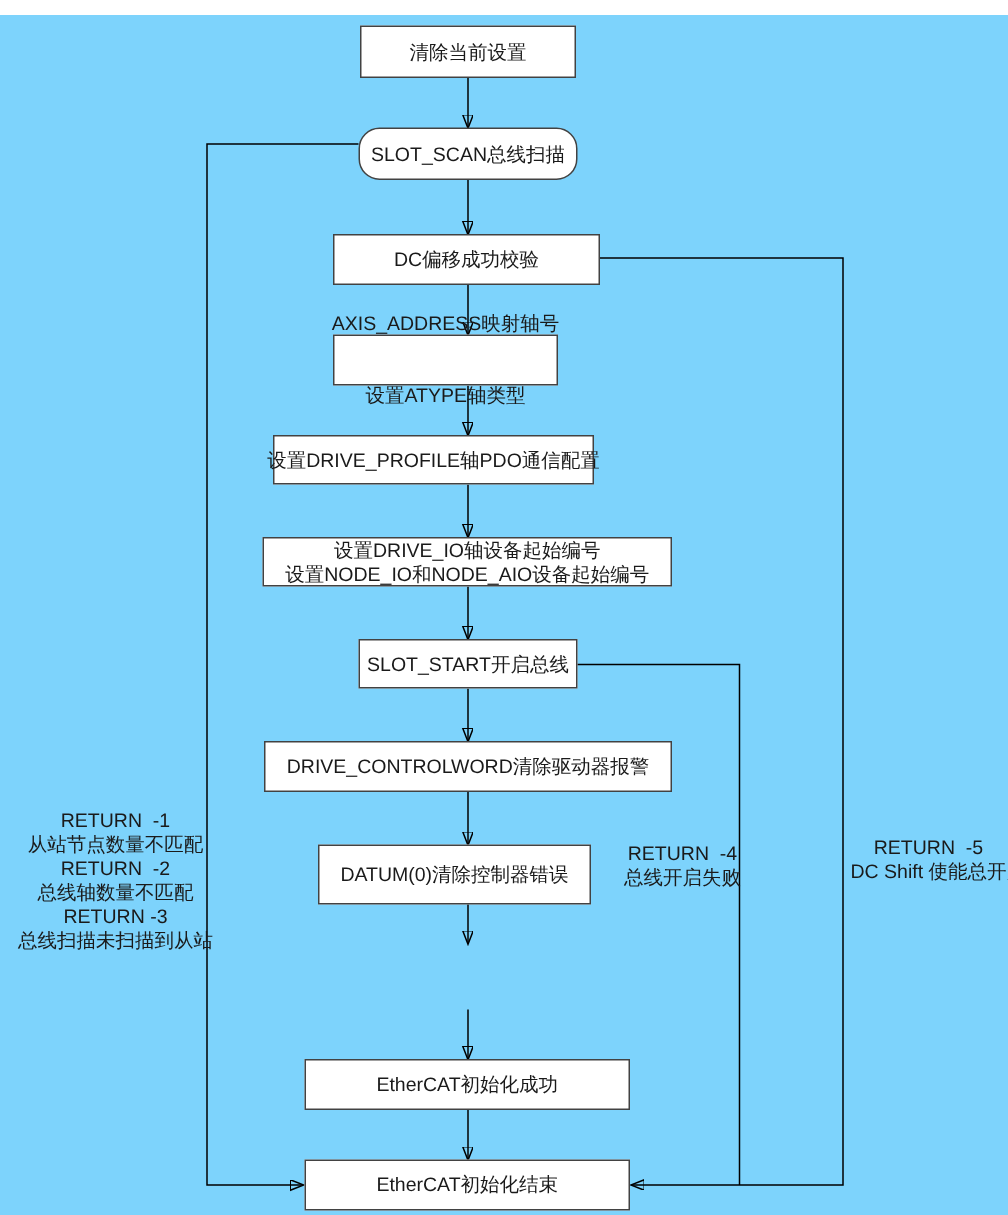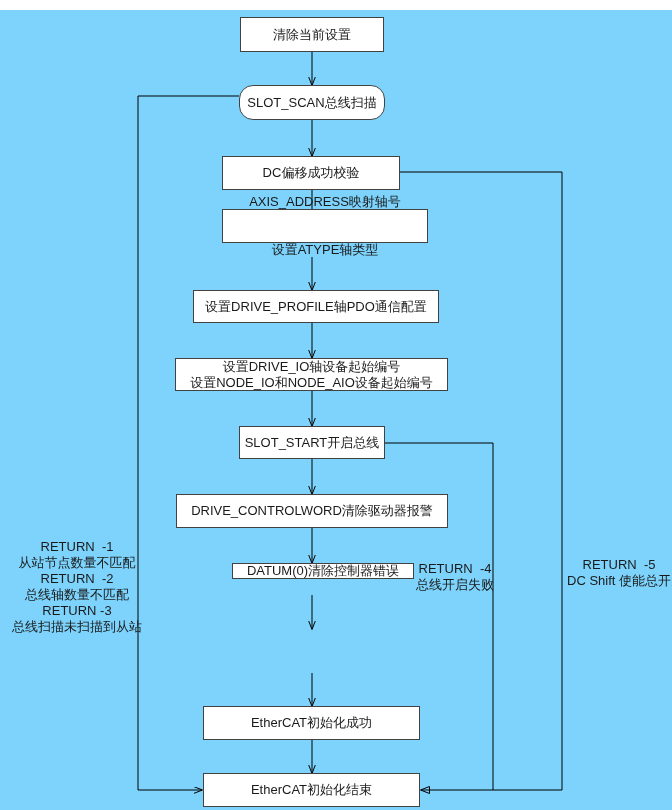--- a/index.html
+++ b/index.html
@@ -80,43 +80,43 @@
   </div>
 
   <div class="node" style="left:239px; top:75px; width:146px; height:35px;border-radius:14px;">
     <span>SLOT_SCAN总线扫描</span>
   </div>
 
   <div class="node" style="left:222px; top:146px; width:178px; height:34px;">
     <span>DC偏移成功校验</span>
   </div>
 
-  <div class="node" style="left:222px; top:199px; width:206px; height:34px;gap:32px;">
+  <div class="node" style="left:222px; top:213px; width:150px; height:34px;gap:32px;">
     <span>AXIS_ADDRESS映射轴号</span>
     <span>设置ATYPE轴类型</span>
   </div>
 
-  <div class="node" style="left:193px; top:280px; width:246px; height:33px;align-items:center;">
+  <div class="node" style="left:182px; top:280px; width:214px; height:33px;align-items:center;">
     <span>设置DRIVE_PROFILE轴PDO通信配置</span>
   </div>
 
   <div class="node" style="left:239px; top:416px; width:146px; height:33px;">
     <span>SLOT_START开启总线</span>
   </div>
 
   <div class="node" style="left:175px; top:348px; width:273px; height:33px;">
     <span>设置DRIVE_IO轴设备起始编号</span>
     <span>设置NODE_IO和NODE_AIO设备起始编号</span>
   </div>
 
   <div class="node" style="left:176px; top:484px; width:272px; height:34px;">
     <span>DRIVE_CONTROLWORD清除驱动器报警</span>
   </div>
 
-  <div class="node" style="left:232px; top:553px; width:182px; height:16px;text-align:center;">
+  <div class="node" style="left:212px; top:553px; width:182px; height:40px;text-align:center;">
     <span>DATUM(0)清除控制器错误</span>
   </div>
 
 
   <div class="node" style="left:203px; top:696px; width:217px; height:34px;">
     <span>EtherCAT初始化成功</span>
   </div>
 
   <div class="node" style="left:203px; top:763px; width:217px; height:34px;">
     <span>EtherCAT初始化结束</span>

